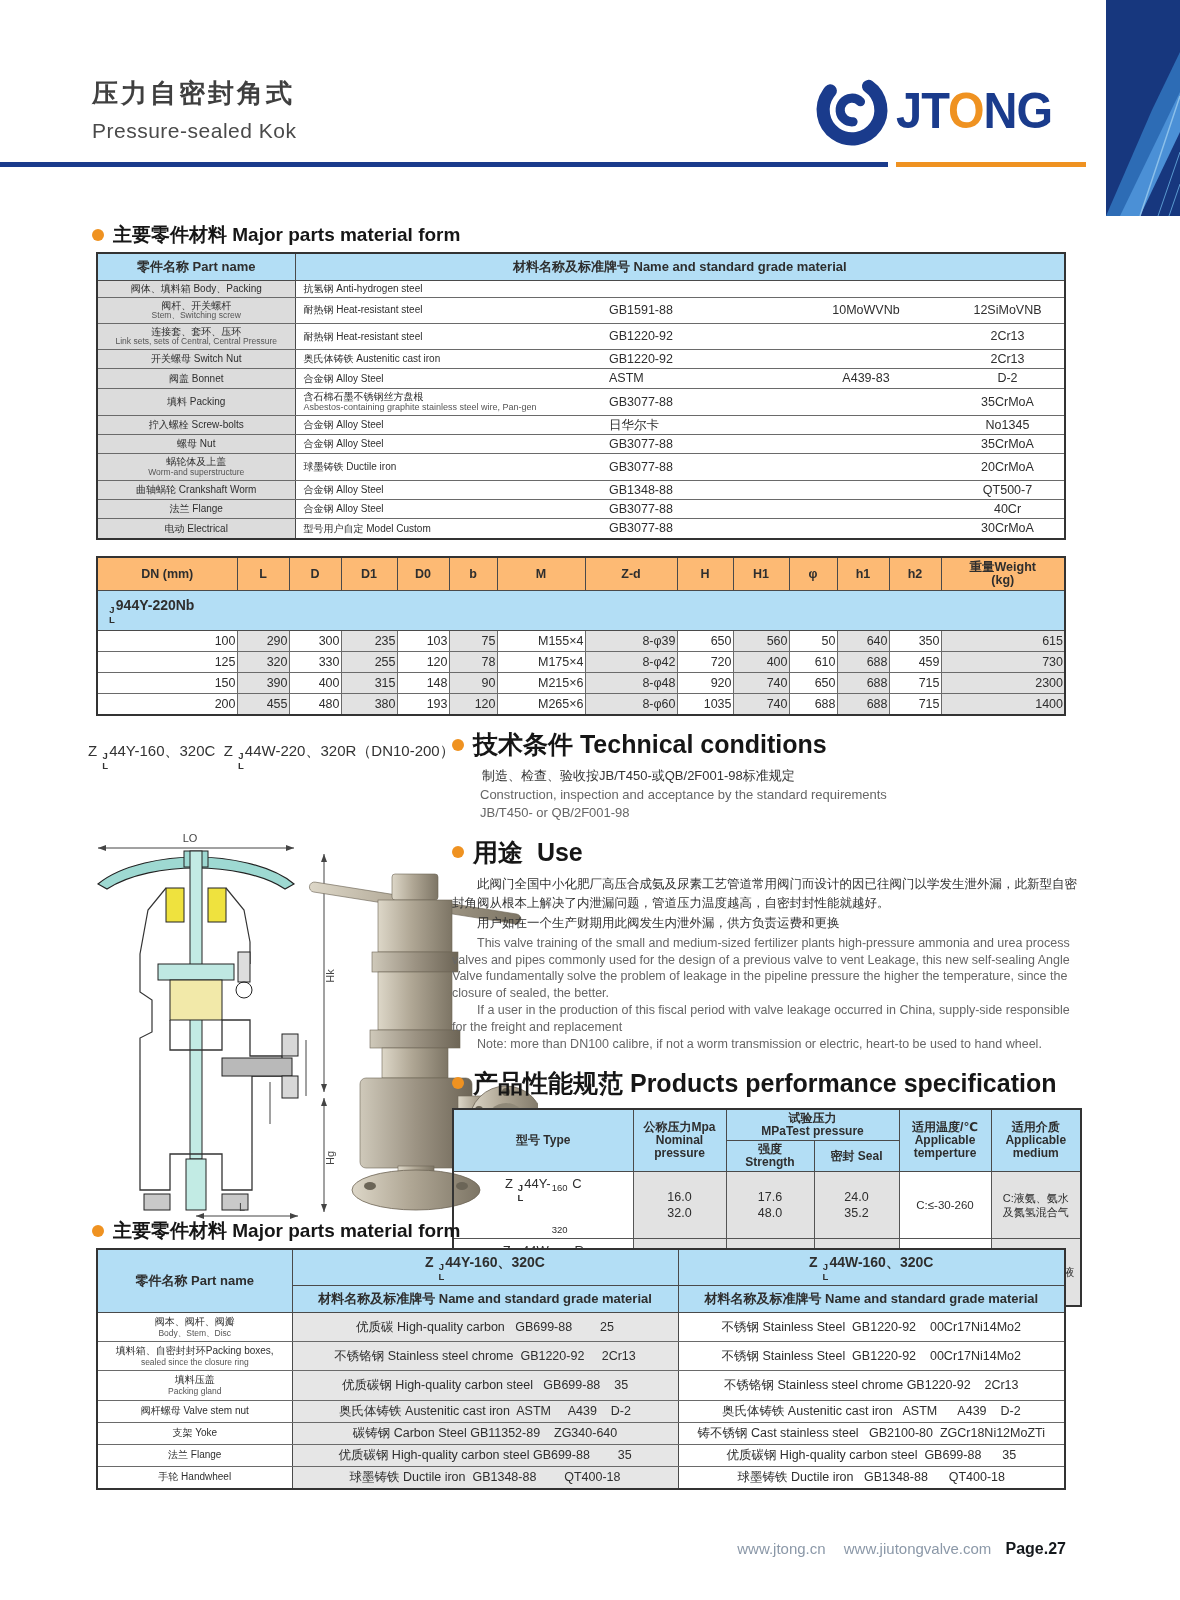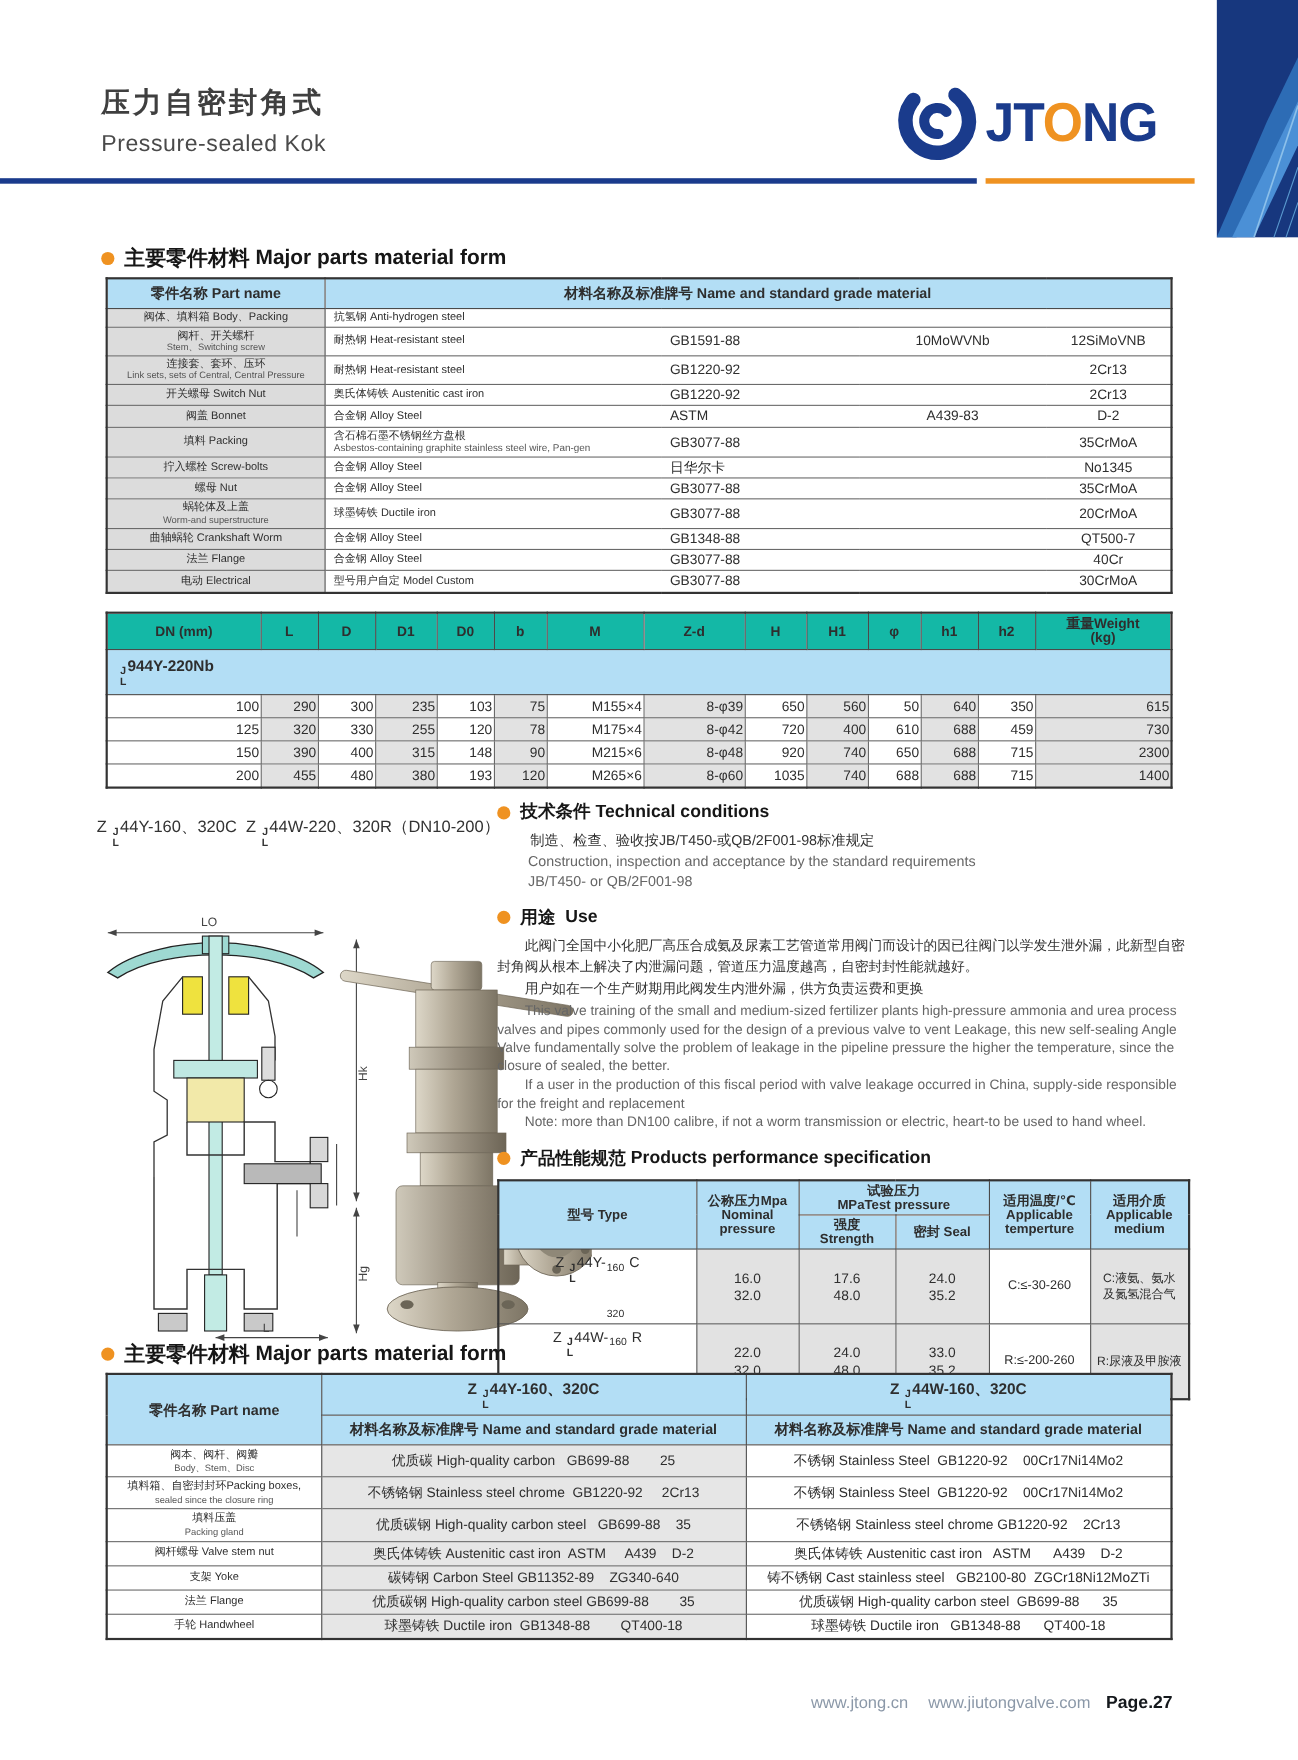--- a/index.html
+++ b/index.html
@@ -35,35 +35,35 @@
   .t1 td.pn{border-right:1px solid #4a4a4a;background:#dcdcdc;text-align:center;}
   .t1 td.g1,.t1 td.g2{text-align:center;}
   .l1{font-size:10px;}
   .l2{font-size:9px;color:#555;}
   .l2:empty{display:none;}
   .pn .l2{font-size:8.5px;}
 
   
   .t2{position:absolute;left:96px;top:556px;width:968px;border:2px solid #333;font-size:12.5px;}
   .t2 .titlebar{background:#b3def5;text-align:left;padding:6px 10px;font-size:14px;border:1px solid #4a4a4a;}
-  .t2 th{border:1px solid #4a4a4a;background:#14b8a6;font-size:12.5px;padding:3px 1px;white-space:pre-line;line-height:1.05;}
+  .t2 th{border:1px solid #4a4a4a;background:#fdba74;font-size:12.5px;padding:3px 1px;white-space:pre-line;line-height:1.05;}
   .t2 td{border:1px solid #6a6a6a;text-align:right;padding:3px 1px;}
   .t2 tbody td:nth-child(even){background:#e2e2e2;}
 
   
   .models{position:absolute;left:88px;top:742px;font-size:15px;color:#333;}
 
   .jl{display:inline-flex;flex-direction:column;align-items:center;font-size:9.5px;line-height:1;
       font-weight:bold;vertical-align:-3px;margin:0 1px;}
   .jl i{font-style:normal;}
   .frac{font-weight:normal;gap:32px;}
 
   
   .rcol{position:absolute;left:452px;top:728px;width:630px;}
-  .rcol .sec-h2{font-size:16px;font-weight:bold;color:#161616;display:flex;align-items:center;margin:0 0 6px 0;}
+  .rcol .sec-h2{font-size:25px;font-weight:bold;color:#161616;display:flex;align-items:center;margin:0 0 6px 0;}
   .tech-cn{margin:2px 0 2px 30px;font-size:13px;color:#333;}
   .tech-en{margin:1px 0 1px 28px;font-size:13px;color:#666;line-height:1.3;}
   .use-block{margin-top:14px;}
   .use-cn{margin:2px 0;font-size:12.5px;color:#333;line-height:1.5;text-indent:2em;}
   .use-en{margin:1px 0;font-size:12.5px;color:#666;line-height:1.32;text-indent:2em;}
   .perf-block{margin-top:14px;}
 
   .perf{width:628px;border:2px solid #333;font-size:12.5px;margin-top:8px;}
   .perf th{border:1px solid #4a4a4a;background:#b3def5;font-size:12px;padding:2px;white-space:pre-line;line-height:1.1;}
   .perf td{border:1px solid #555;text-align:center;padding:4px 2px;white-space:pre-line;line-height:1.3;}

